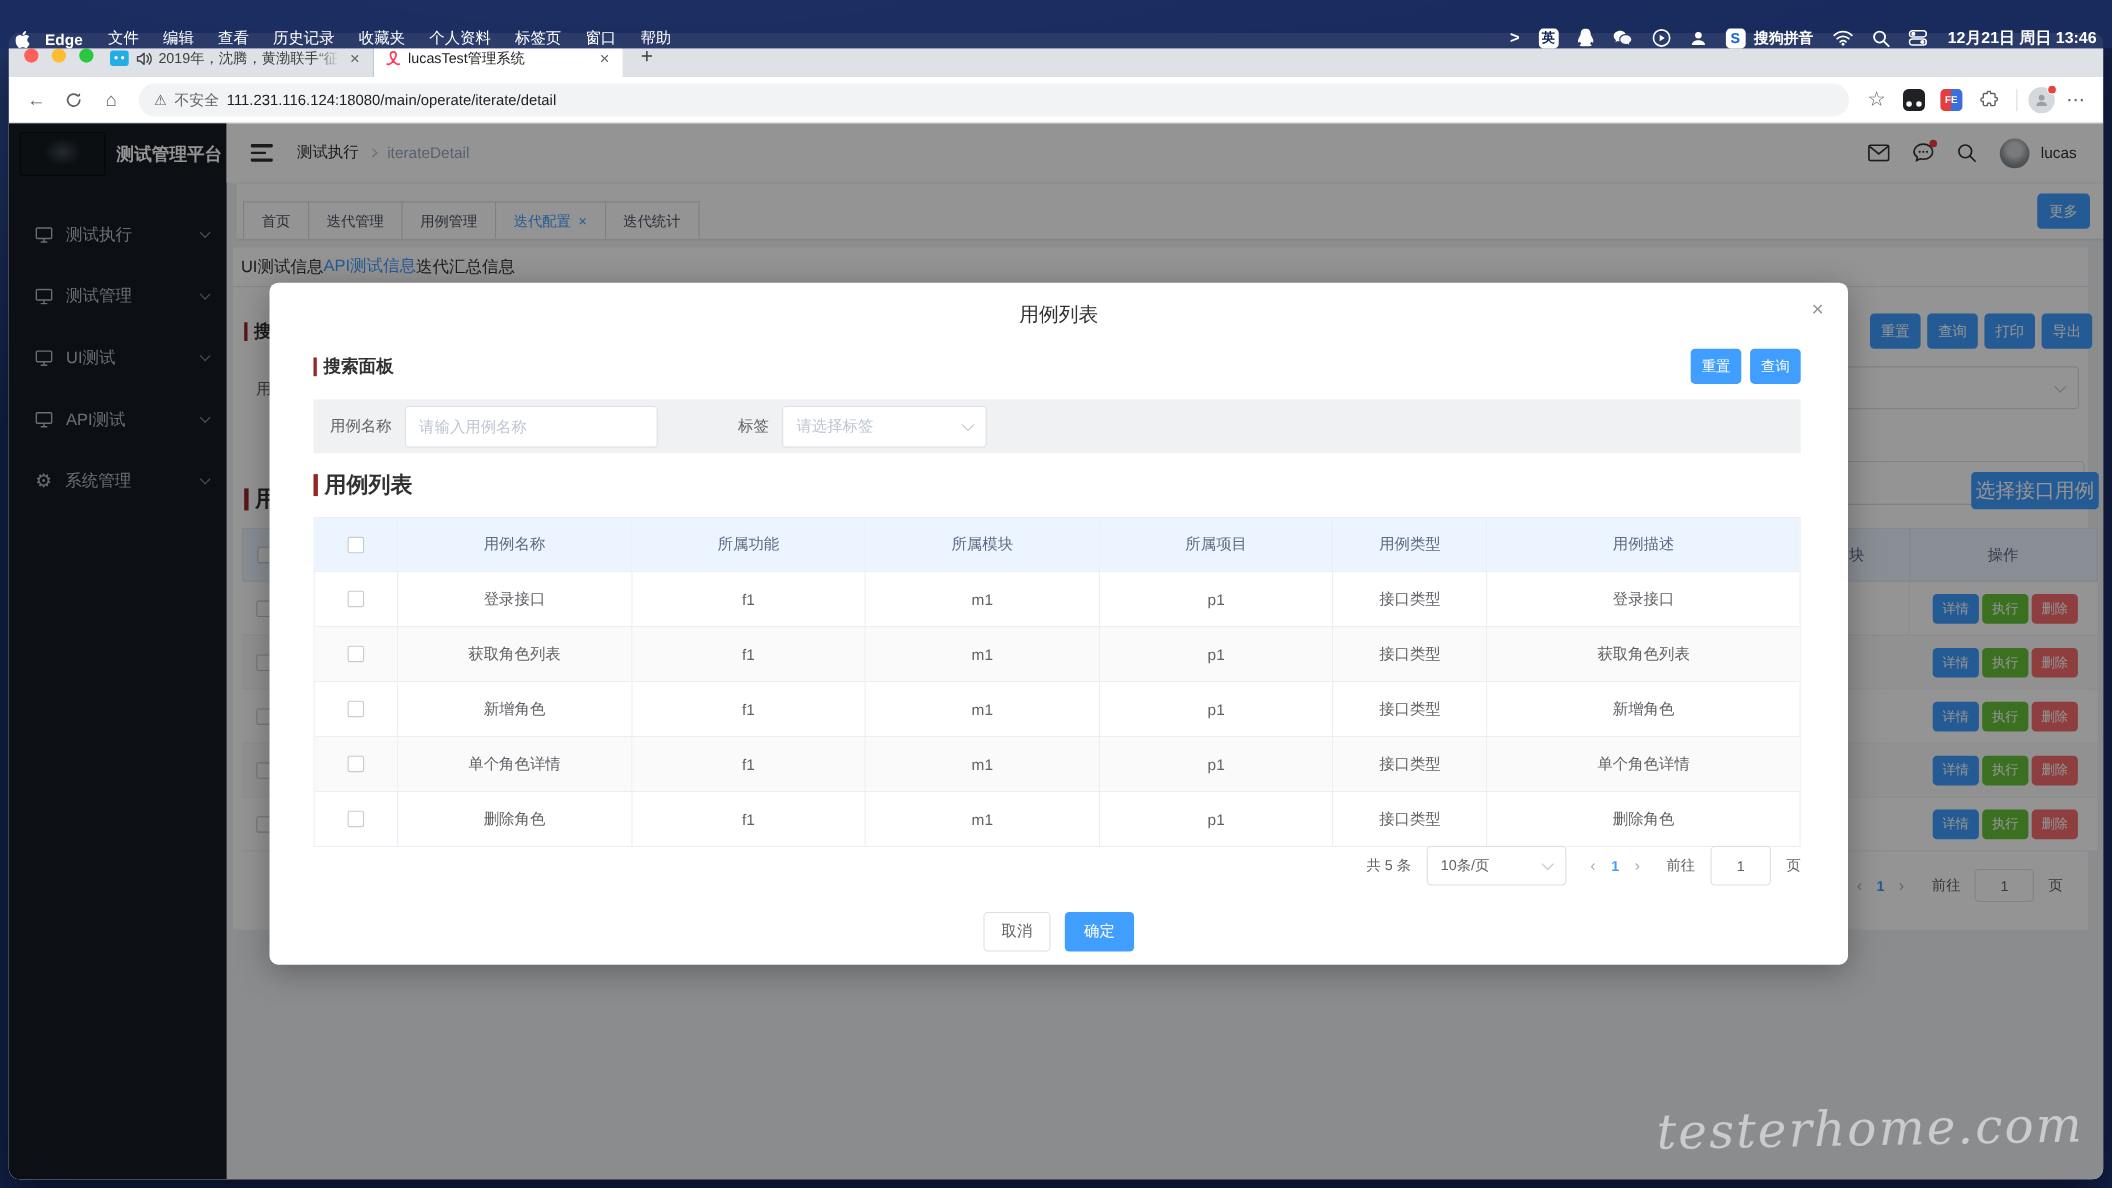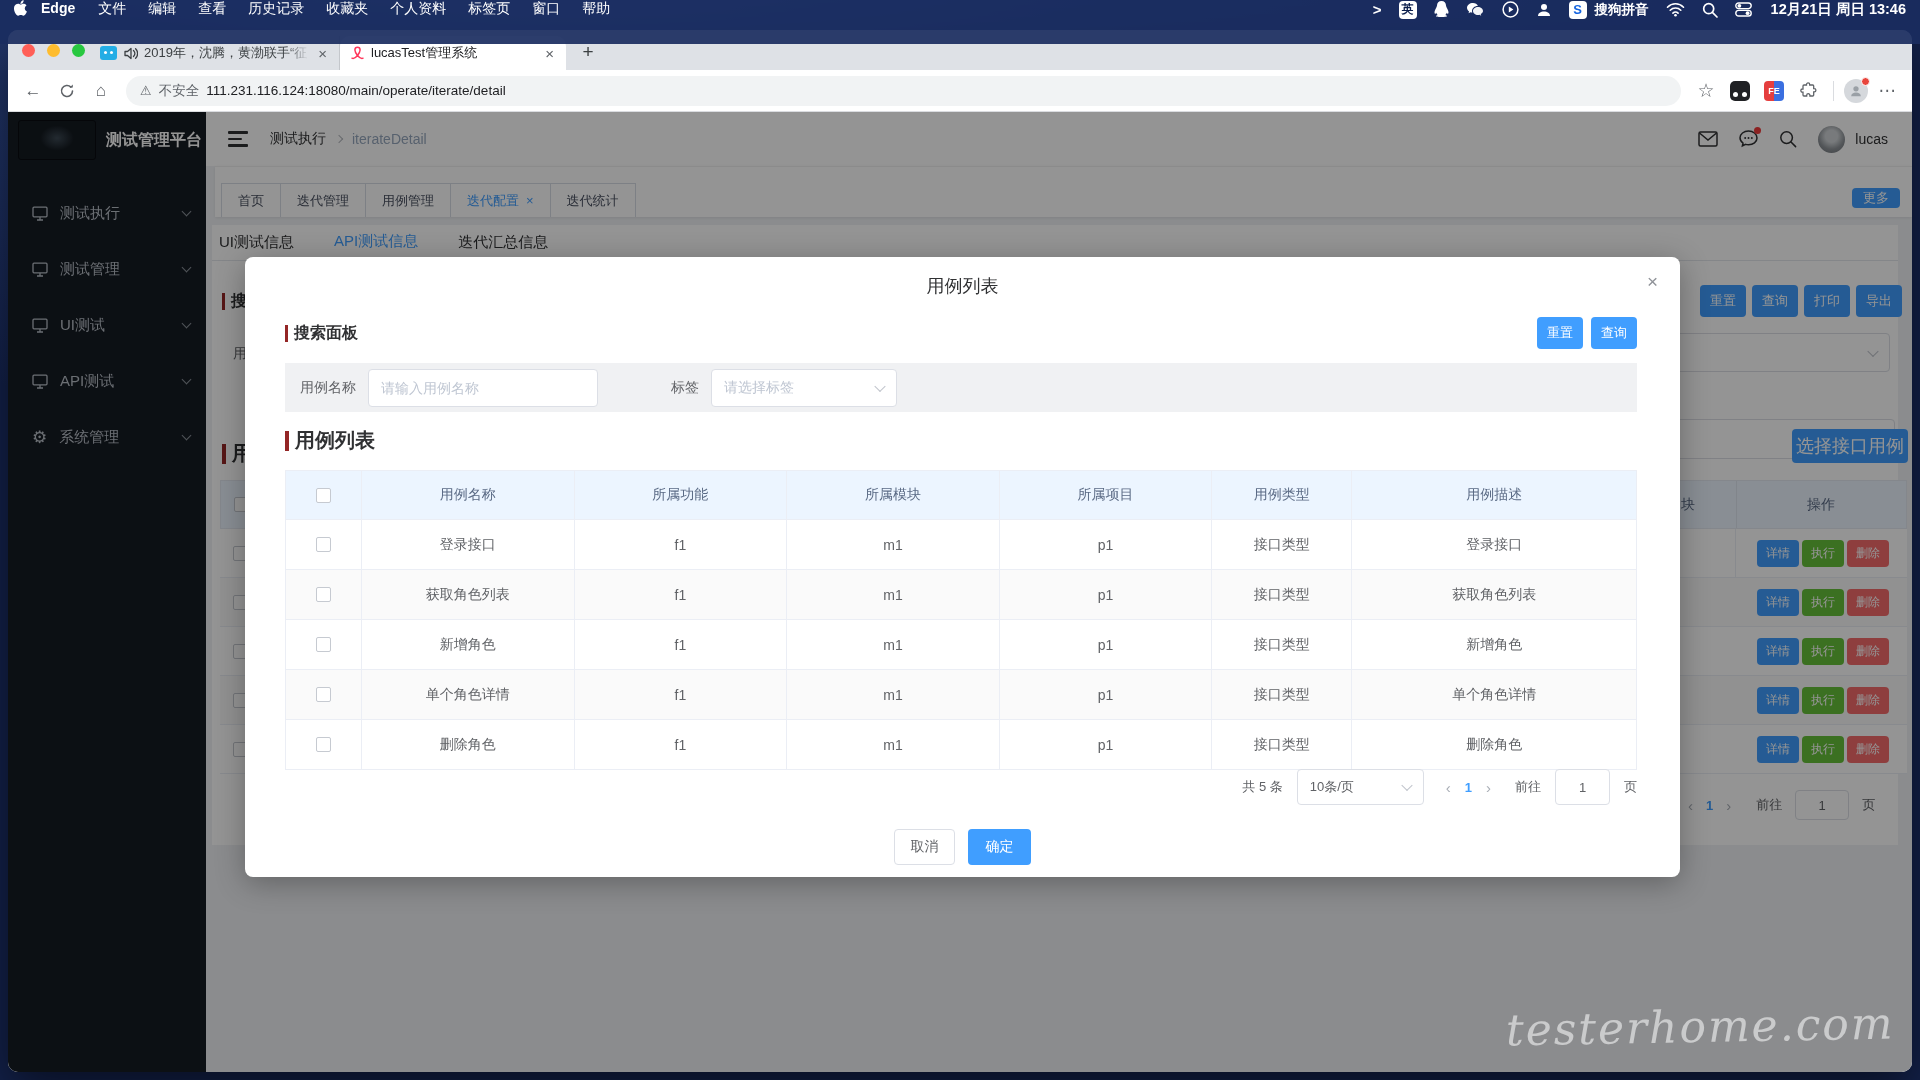--- a/index.html
+++ b/index.html
@@ -4,21 +4,21 @@
 <style>
   *{margin:0;padding:0;box-sizing:border-box}
   html,body{width:1920px;height:1080px;overflow:hidden}
   body{font-family:"Liberation Sans","DejaVu Sans",sans-serif;color:#303133}
   
   .desktop{position:relative;width:1920px;height:1080px;
     background:radial-gradient(1200px 500px at 30% -5%, #3d5f9e 0%, #24396f 45%, #13214a 100%);
   }
   
   .menubar{position:absolute;left:0;top:0;width:100%;height:44px;background:rgba(26,45,96,.92);
-    display:flex;align-items:flex-start;color:#fff;font-size:14px;padding:0 14px;z-index:50}
+    display:flex;align-items:flex-end;color:#fff;font-size:14px;padding:0 14px;z-index:50}
   .menubar .app-name{font-weight:700;margin:0 12px 0 14px}
   .menubar .m-item{margin:0 11px;font-weight:500}
   .menubar .spacer{flex:1}
   .menubar .tray{display:flex;align-items:center;gap:17px}
   .tray .gt{font-weight:700;font-size:15px}
   .ime-badge,.sogou-badge{width:18px;height:18px;background:#fff;color:#0c1f4d;border-radius:4px;
     font-size:12px;font-weight:700;display:flex;align-items:center;justify-content:center}
   .sogou-badge{color:#1464e0;font-size:13px}
   .tray .sg-label{font-size:13.5px;font-weight:600;margin-left:-9px}
   .tray .clock{font-weight:600;font-size:14.5px;margin-left:2px;white-space:nowrap}
@@ -77,24 +77,24 @@
   .u-avatar{width:27px;height:27px;border-radius:50%;
     background:radial-gradient(circle at 50% 38%, #cfd3d6 0 28%, #8f9499 60%, #6d7278 100%)}
   .u-name{font-size:14px;color:#303133;margin-left:-11px}
   .tagsrow{position:absolute;left:207px;right:0;top:54px;height:51px;background:#fff;border-top:1px solid #f0f0f0;
     box-shadow:0 1px 3px rgba(0,0,0,.08);z-index:1;display:flex;align-items:flex-end}
   .tagtab{height:34px;margin-bottom:0;display:flex;align-items:center;padding:0 16px;font-size:13px;color:#495060;
     background:#fff;border:1px solid #d8dce5;border-bottom:none;margin-left:-1px}
   .tagtab:first-child{margin-left:6px}
   .tagtab.active{color:#409eff}
   .tagtab .tag-x{margin-left:7px;font-size:13px;color:#409eff}
-  .more-btn{position:absolute;right:12px;bottom:9px;width:48px;height:20px;background:#409eff;color:#fff;font-size:13px;
+  .more-btn{position:absolute;right:12px;bottom:9px;width:48px;height:32px;background:#409eff;color:#fff;font-size:13px;
     border:none;border-radius:4px}
   .card{position:absolute;left:204px;top:113px;right:14px;height:620px;background:#fff;z-index:1}
-  .subtabs{height:36px;display:flex;gap:40px;padding-left:7px;border-bottom:1px solid #e4e7ed;align-items:center}
+  .subtabs{height:36px;display:flex;padding-left:7px;border-bottom:1px solid #e4e7ed;align-items:center}
   .subtab{font-size:15px;color:#303133;height:100%;display:flex;align-items:center}
   .subtab.active{color:#409eff;border-bottom:2px solid #409eff}
   
   .frag{position:absolute;z-index:2}
   .sec-title{display:flex;align-items:center;font-weight:700;color:#303133}
   .sec-title .bar{width:3px;height:17px;background:#942626;margin-right:6px}
   .sec-title.big .bar{width:4px;height:20px}
   .btn{border:none;border-radius:4px;color:#fff;font-size:13px;display:inline-flex;align-items:center;justify-content:center}
   .btn.blue{background:#409eff}.btn.green{background:#67c23a}.btn.red{background:#f56c6c}
   .field-box{background:#fff;border:1px solid #dcdfe6;border-radius:4px;position:relative}

